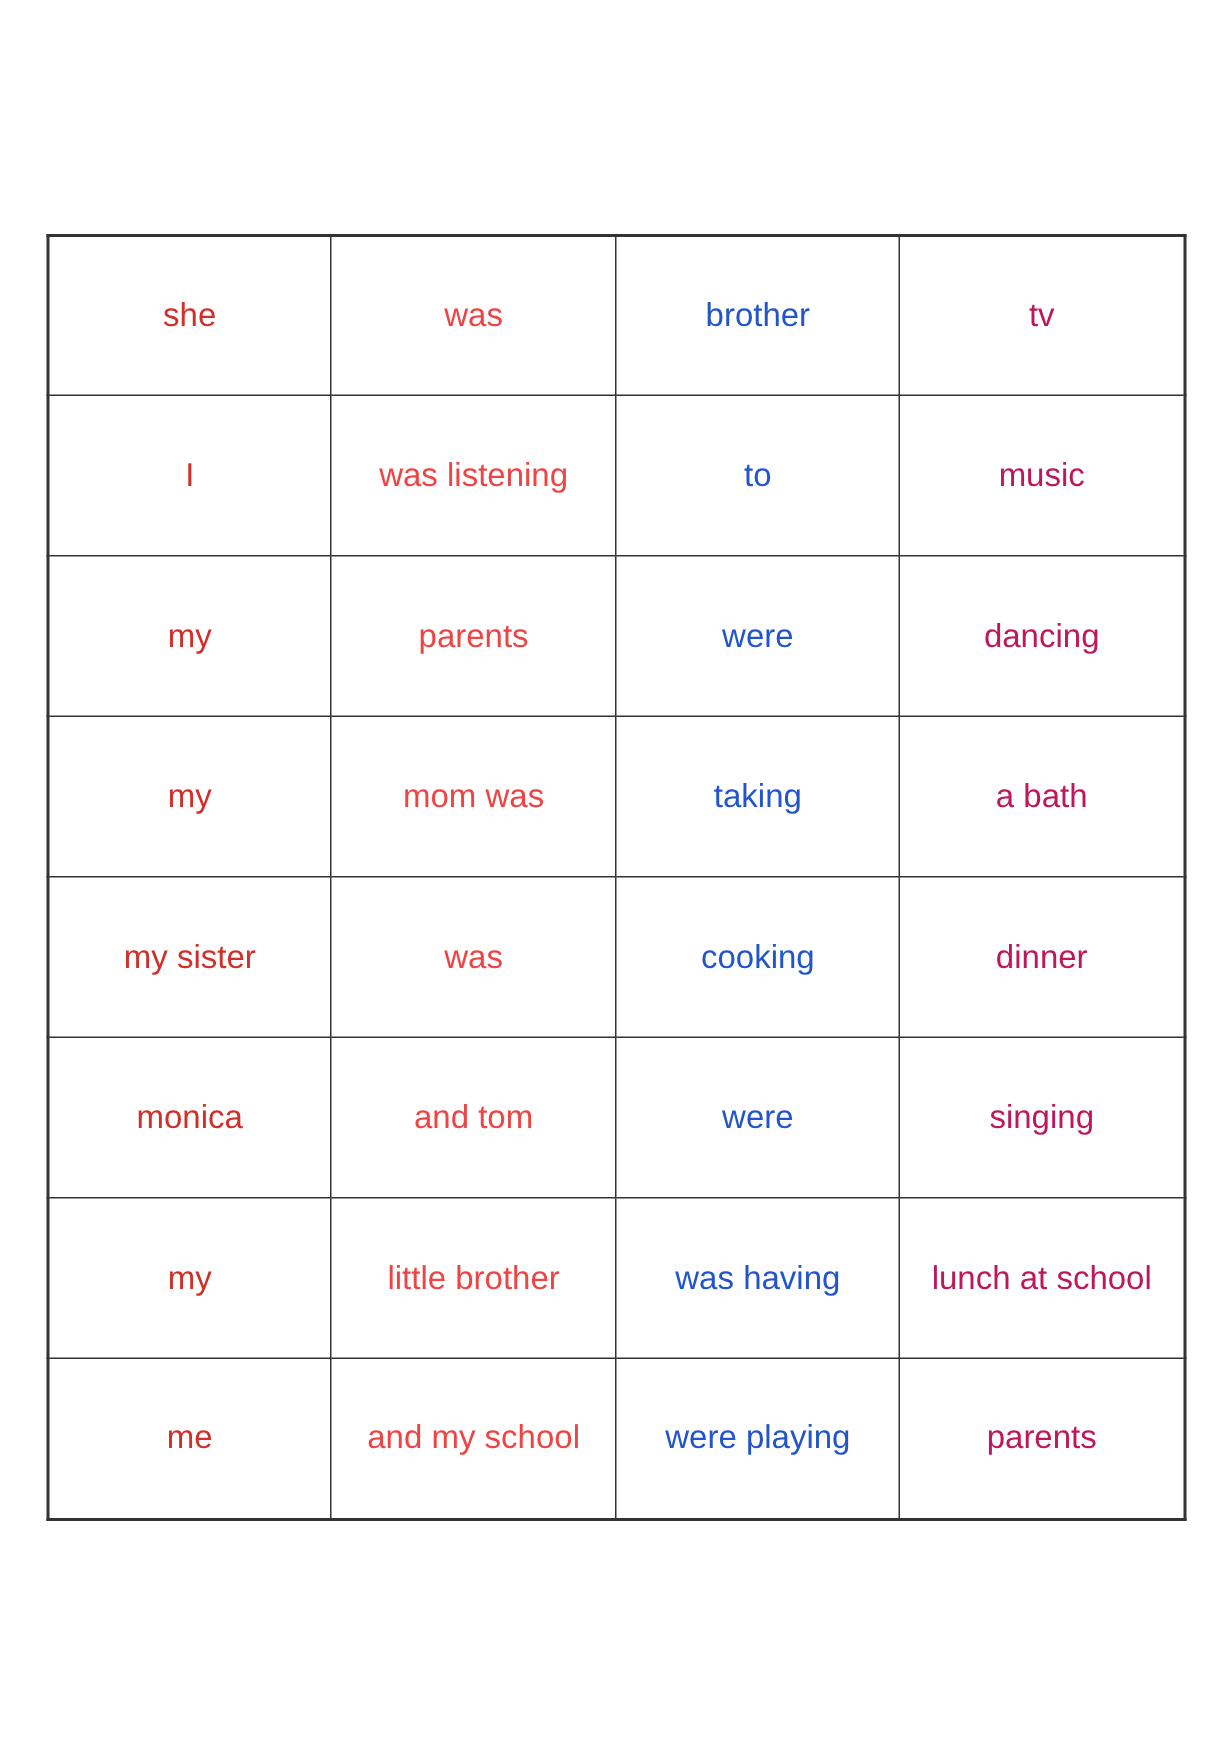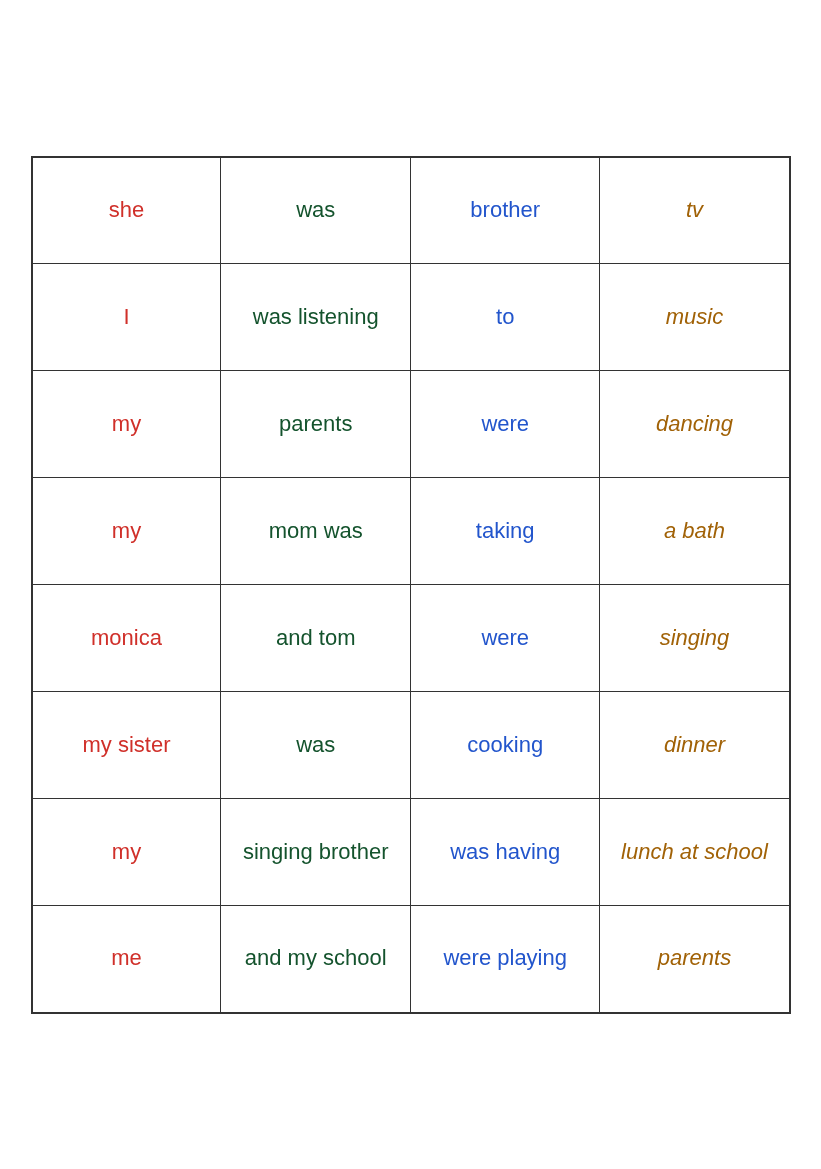--- a/index.html
+++ b/index.html
@@ -43,30 +43,29 @@
       font-weight: normal;
       padding: 10px;
       line-height: 1.3;
     }
 
     .col-red {
       color: #d0302a;
     }
 
     .col-green {
-      color: #14532d;
+      color: #ef4444;
     }
 
     .col-blue {
       color: #2255cc;
     }
 
     .col-darkred {
-      color: #a16207;
-      font-style: italic;
+      color: #be185d;
     }
 
     .watermark {
       position: absolute;
       top: 50%;
       left: 50%;
       transform: translate(-50%, -50%) rotate(-45deg);
       font-size: 52px;
       color: rgba(180, 180, 200, 0.35);
       font-weight: bold;
@@ -108,34 +107,34 @@
             <td class="col-blue">were</td>
             <td class="col-darkred">dancing</td>
           </tr>
           <tr>
             <td class="col-red">my</td>
             <td class="col-green">mom was</td>
             <td class="col-blue">taking</td>
             <td class="col-darkred">a bath</td>
           </tr>
           <tr>
+            <td class="col-red">my sister</td>
+            <td class="col-green">was</td>
+            <td class="col-blue">cooking</td>
+            <td class="col-darkred">dinner</td>
+          </tr>
+          <tr>
             <td class="col-red">monica</td>
             <td class="col-green">and tom</td>
             <td class="col-blue">were</td>
             <td class="col-darkred">singing</td>
           </tr>
           <tr>
-            <td class="col-red">my sister</td>
-            <td class="col-green">was</td>
-            <td class="col-blue">cooking</td>
-            <td class="col-darkred">dinner</td>
-          </tr>
-          <tr>
             <td class="col-red">my</td>
-            <td class="col-green">singing brother</td>
+            <td class="col-green">little brother</td>
             <td class="col-blue">was having</td>
             <td class="col-darkred">lunch at school</td>
           </tr>
           <tr>
             <td class="col-red">me</td>
             <td class="col-green">and my school</td>
             <td class="col-blue">were playing</td>
             <td class="col-darkred">parents</td>
           </tr>
         </tbody>

